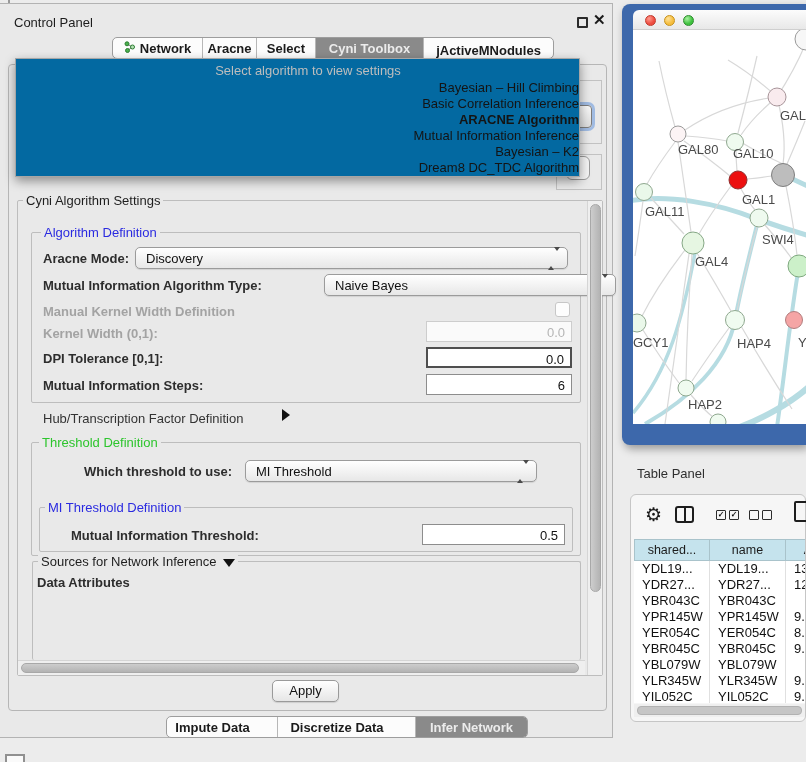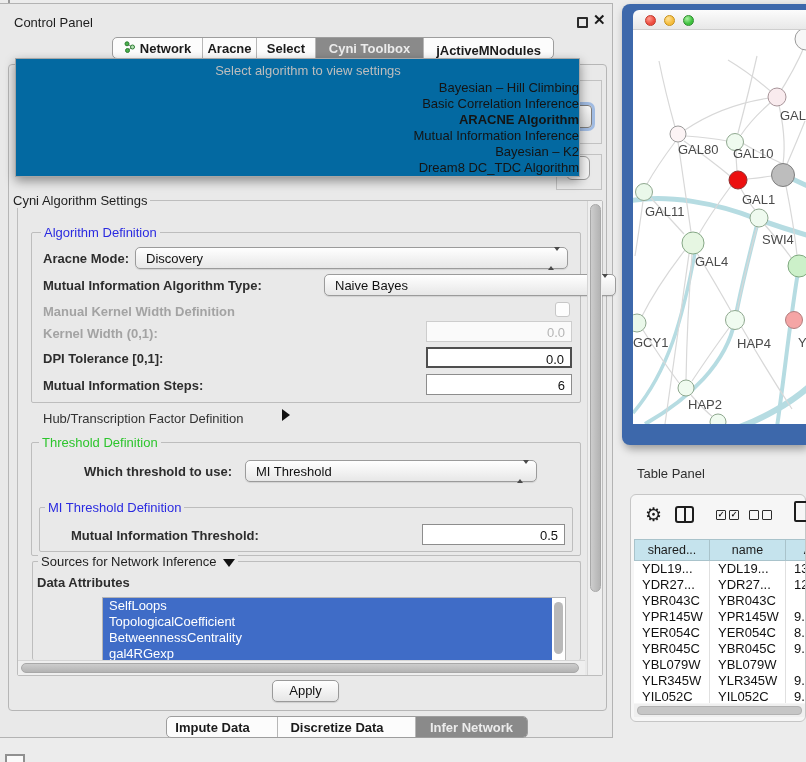--- a/index.html
+++ b/index.html
@@ -143,21 +143,21 @@
           <div class="pop-item">Bayesian – Hill Climbing</div>
           <div class="pop-item">Basic Correlation Inference</div>
           <div class="pop-item bold">ARACNE Algorithm</div>
           <div class="pop-item">Mutual Information Inference</div>
           <div class="pop-item">Bayesian – K2</div>
           <div class="pop-item">Dream8 DC_TDC Algorithm</div>
         </div>
     </div>
 
     <div class="abs group" style="left:17px; top:196px; width:586px; height:476px;"></div>
-    <div class="abs gtitle" style="left:10px; top:189px;">Cyni Algorithm Settings</div>
+    <div class="abs gtitle" style="left:23px; top:189px;">Cyni Algorithm Settings</div>
 
     <div class="abs group" style="left:31px; top:228px; width:550px; height:171px;"></div>
     <div class="abs gtitle" style="left: 41px; top: 221px; color: rgb(42, 42, 224);">Algorithm Definition</div>
 
     <div class="abs lbl" style="left:43px; top:247px;">Aracne Mode:</div>
     <div class="abs combo" style="left:135px; top:243px; width:433px;">
       <span>Discovery</span>
       <span class="arrows"><span class="arr-up"></span><span class="arr-dn"></span></span>
     </div>
 
@@ -194,27 +194,20 @@
     <div class="abs group" style="left:39px; top:503px; width:534px; height:45px;"></div>
     <div class="abs gtitle" style="left: 45px; top: 496px; color: rgb(42, 42, 224);">MI Threshold Definition</div>
 
     <div class="abs lbl" style="left:47px; top:524px;padding-left:24px;">Mutual Information Threshold:</div>
     <div class="abs field" style="left:422px; top:520px; width:143px;">0.5</div>
 
     <div class="abs group" style="left:32px; top:557px; width:549px; height:99px; border-bottom:none;"></div>
     <div class="abs gtitle" style="left:38px; top:550px;"><span>Sources for Network Inference</span><span class="tri-down"></span></div>
 
     <div class="abs lbl" style="left:37px; top:571px;">Data Attributes</div>
-    <div class="abs attr-list" id="attr-list">
-      <div class="list-vthumb"></div>
-    <div class="attr-item" style="background: rgb(63, 108, 199);">SelfLoops</div>
-        <div class="attr-item" style="background: rgb(63, 108, 199);">TopologicalCoefficient</div>
-        <div class="attr-item" style="background: rgb(63, 108, 199);">BetweennessCentrality</div>
-        <div class="attr-item" style="background: rgb(63, 108, 199);">gal4RGexp</div>
-      </div>
 
     <div class="abs sb-track-v">
         <div class="sb-thumb-v"></div>
       </div>
     <div class="abs sb-track-h">
         <div class="sb-thumb-h"></div>
       </div>
 
     <div class="abs apply-btn">Apply</div>
 

